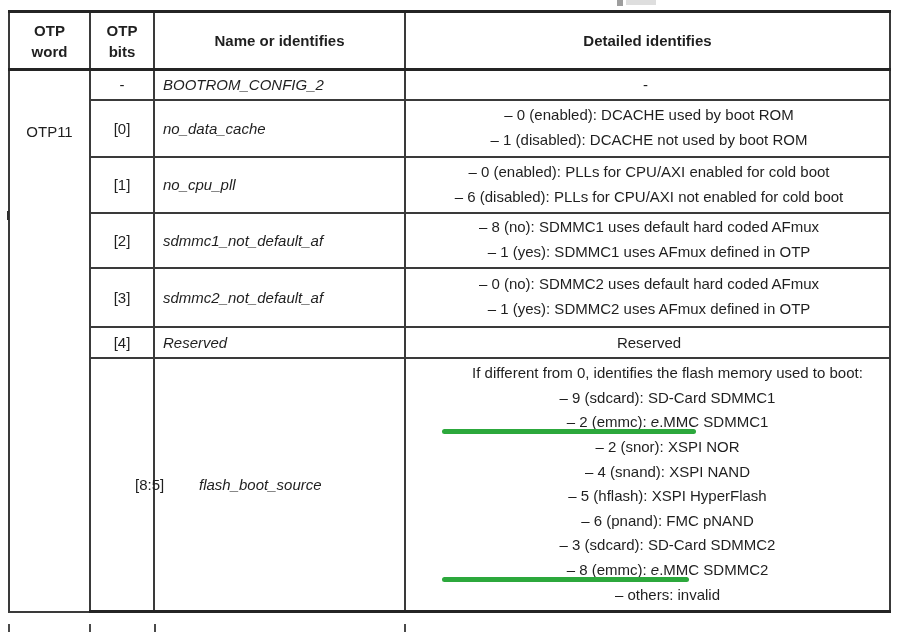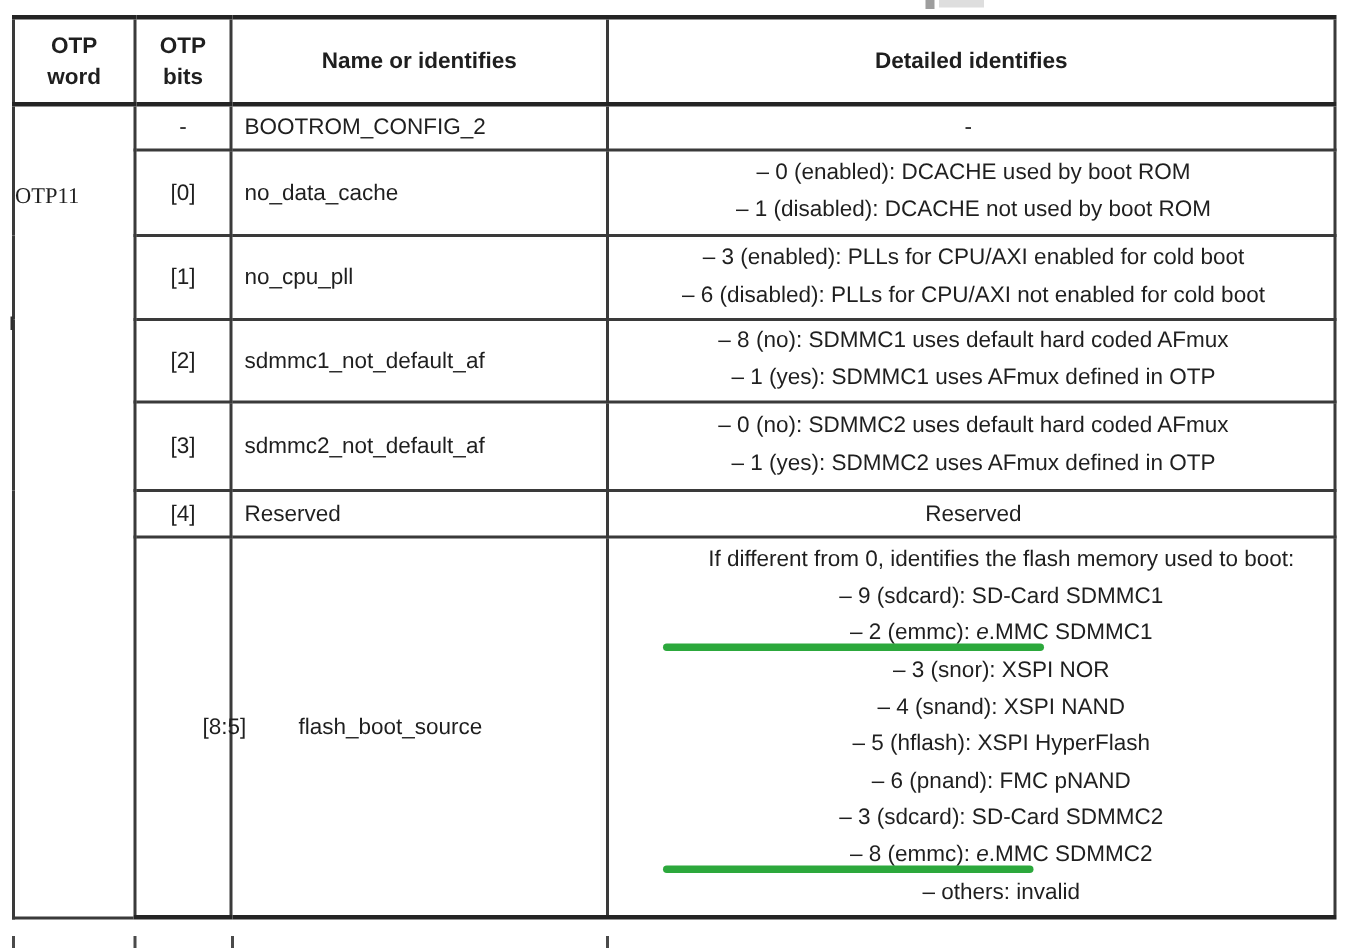--- a/index.html
+++ b/index.html
@@ -32,24 +32,24 @@
   }
   tbody tr.last td{border-bottom:3px solid var(--border-strong);padding-left:44px;}
   tr.hdr{height:58px;}
   tr.r0{height:30px;}
   tr.r1{height:57px;}
   tr.r2{height:56px;}
   tr.r3{height:55px;}
   tr.r4{height:59px;}
   tr.r5{height:31px;}
   tr.r6{height:254px;}
-  td.wordcell{vertical-align:top;text-align:left;font-family:Liberation Serif, serif;}
+  td.wordcell{vertical-align:top;text-align:center;}
   .wordlabel{margin-top:52px;}
   td.bits{text-align:center;vertical-align:middle;}
-  td.name{text-align:left;vertical-align:middle;padding-left:8px;}
+  td.name{text-align:left;vertical-align:middle;padding-left:8px;font-style:italic;}
   td.desc{text-align:center;vertical-align:middle;padding-left:7px;padding-right:4px;}
   td.desc.center{text-align:center;padding-left:0;}
   .dline{line-height:24.6px;position:relative;white-space:nowrap;}
   .greenline{
     position:absolute;left:-8px;bottom:1px;height:5px;border-radius:3px;
     background:var(--annotation-green);
   }
   .u1{width:254px;}
   .u2{width:247px;}
   
@@ -94,21 +94,21 @@
       <td class="name">no_data_cache</td>
       <td class="desc">
         <div class="dline">– 0 (enabled): DCACHE used by boot ROM</div>
         <div class="dline">– 1 (disabled): DCACHE not used by boot ROM</div>
       </td>
     </tr>
     <tr class="r2">
       <td class="bits">[1]</td>
       <td class="name">no_cpu_pll</td>
       <td class="desc">
-        <div class="dline">– 3 (enabled): PLLs for CPU/AXI enabled for cold boot</div>
+        <div class="dline">– 0 (enabled): PLLs for CPU/AXI enabled for cold boot</div>
         <div class="dline">– 6 (disabled): PLLs for CPU/AXI not enabled for cold boot</div>
       </td>
     </tr>
     <tr class="r3">
       <td class="bits">[2]</td>
       <td class="name">sdmmc1_not_default_af</td>
       <td class="desc">
         <div class="dline">– 8 (no): SDMMC1 uses default hard coded AFmux</div>
         <div class="dline">– 1 (yes): SDMMC1 uses AFmux defined in OTP</div>
       </td>
@@ -129,21 +129,21 @@
     <tr class="r6 last">
       <td class="bits">[8:5]</td>
       <td class="name">flash_boot_source</td>
       <td class="desc">
         <div class="dline">If different from 0, identifies the flash memory used to boot:</div>
         <div class="dline">– 9 (sdcard): SD-Card SDMMC1</div>
         <div class="dline">
           <span>– 2 (emmc): </span><i>e</i><span>.MMC SDMMC1</span>
           <span class="greenline u1"></span>
         </div>
-        <div class="dline">– 3 (snor): XSPI NOR</div>
+        <div class="dline">– 2 (snor): XSPI NOR</div>
         <div class="dline">– 4 (snand): XSPI NAND</div>
         <div class="dline">– 5 (hflash): XSPI HyperFlash</div>
         <div class="dline">– 6 (pnand): FMC pNAND</div>
         <div class="dline">– 3 (sdcard): SD-Card SDMMC2</div>
         <div class="dline">
           <span>– 8 (emmc): </span><i>e</i><span>.MMC SDMMC2</span>
           <span class="greenline u2"></span>
         </div>
         <div class="dline">– others: invalid</div>
       </td>

